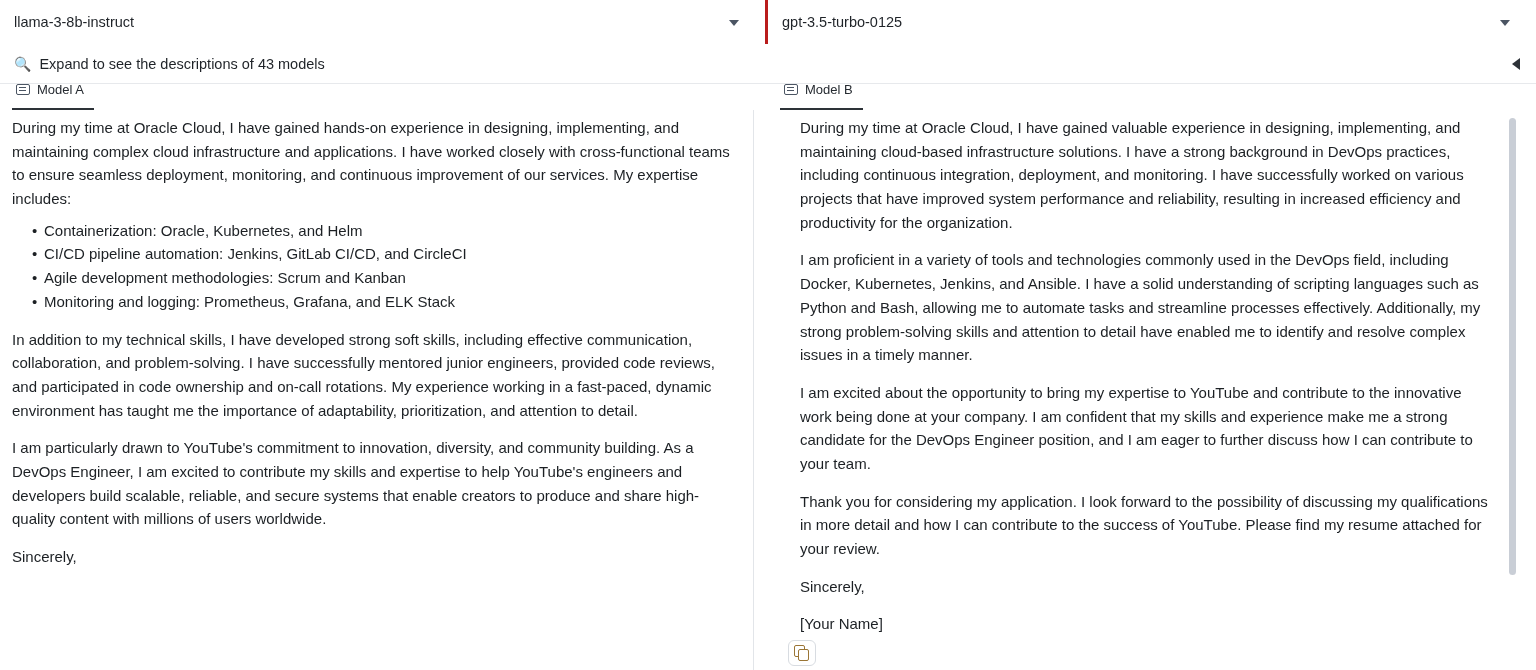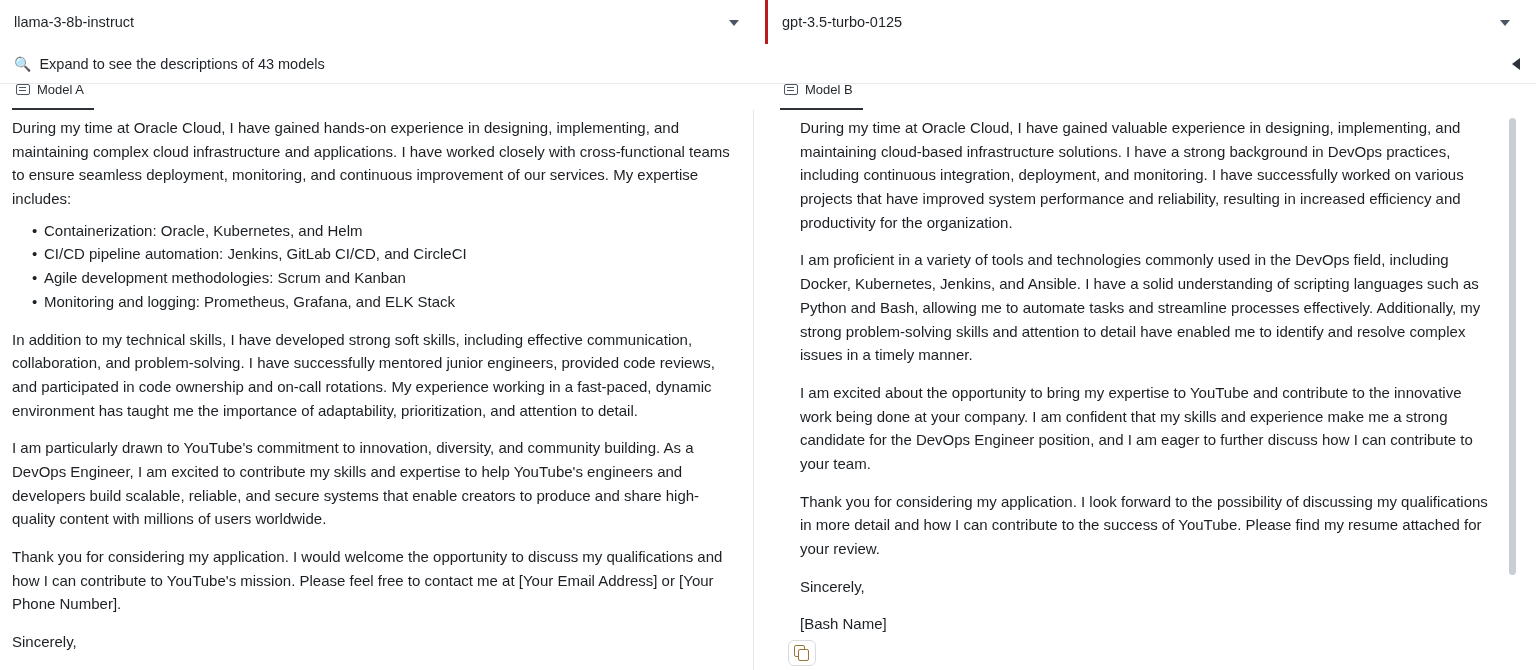--- a/index.html
+++ b/index.html
@@ -247,39 +247,38 @@
       <div class="panel-body md">
         <p>During my time at Oracle Cloud, I have gained hands-on experience in designing, implementing, and maintaining complex cloud infrastructure and applications. I have worked closely with cross-functional teams to ensure seamless deployment, monitoring, and continuous improvement of our services. My expertise includes:</p>
         <ul class="bullets">
           <li>Containerization: Oracle, Kubernetes, and Helm</li>
           <li>CI/CD pipeline automation: Jenkins, GitLab CI/CD, and CircleCI</li>
           <li>Agile development methodologies: Scrum and Kanban</li>
           <li>Monitoring and logging: Prometheus, Grafana, and ELK Stack</li>
         </ul>
         <p>In addition to my technical skills, I have developed strong soft skills, including effective communication, collaboration, and problem-solving. I have successfully mentored junior engineers, provided code reviews, and participated in code ownership and on-call rotations. My experience working in a fast-paced, dynamic environment has taught me the importance of adaptability, prioritization, and attention to detail.</p>
         <p>I am particularly drawn to YouTube's commitment to innovation, diversity, and community building. As a DevOps Engineer, I am excited to contribute my skills and expertise to help YouTube's engineers and developers build scalable, reliable, and secure systems that enable creators to produce and share high-quality content with millions of users worldwide.</p>
-        <p>Thank you for considering my application. I would welcome the opportunity to discuss my qualifications and how I can contribute to YouTube's mission. Please feel free to contact me at [Your Email Address] or [Your Phone Number].</p>
         <p>Sincerely,</p>
       </div>
     </div>
 
     <div class="panel right">
       <div class="panel-tabbar">
         <div class="panel-tab">
           <span class="tab-icon"></span>
           <span>Model B</span>
         </div>
       </div>
       <div class="panel-body md">
         <p>During my time at Oracle Cloud, I have gained valuable experience in designing, implementing, and maintaining cloud-based infrastructure solutions. I have a strong background in DevOps practices, including continuous integration, deployment, and monitoring. I have successfully worked on various projects that have improved system performance and reliability, resulting in increased efficiency and productivity for the organization.</p>
         <p>I am proficient in a variety of tools and technologies commonly used in the DevOps field, including Docker, Kubernetes, Jenkins, and Ansible. I have a solid understanding of scripting languages such as Python and Bash, allowing me to automate tasks and streamline processes effectively. Additionally, my strong problem-solving skills and attention to detail have enabled me to identify and resolve complex issues in a timely manner.</p>
         <p>I am excited about the opportunity to bring my expertise to YouTube and contribute to the innovative work being done at your company. I am confident that my skills and experience make me a strong candidate for the DevOps Engineer position, and I am eager to further discuss how I can contribute to your team.</p>
         <p>Thank you for considering my application. I look forward to the possibility of discussing my qualifications in more detail and how I can contribute to the success of YouTube. Please find my resume attached for your review.</p>
         <p>Sincerely,</p>
-        <p>[Bash Name]</p>
+        <p>[Your Name]</p>
         <div class="scrollbar">
           <div class="thumb"></div>
         </div>
       </div>
       <div class="copy-btn">
         <span class="copy-outer">
           <span class="sq1"></span>
             <span class="sq2"></span>
         </span>
       </div>

